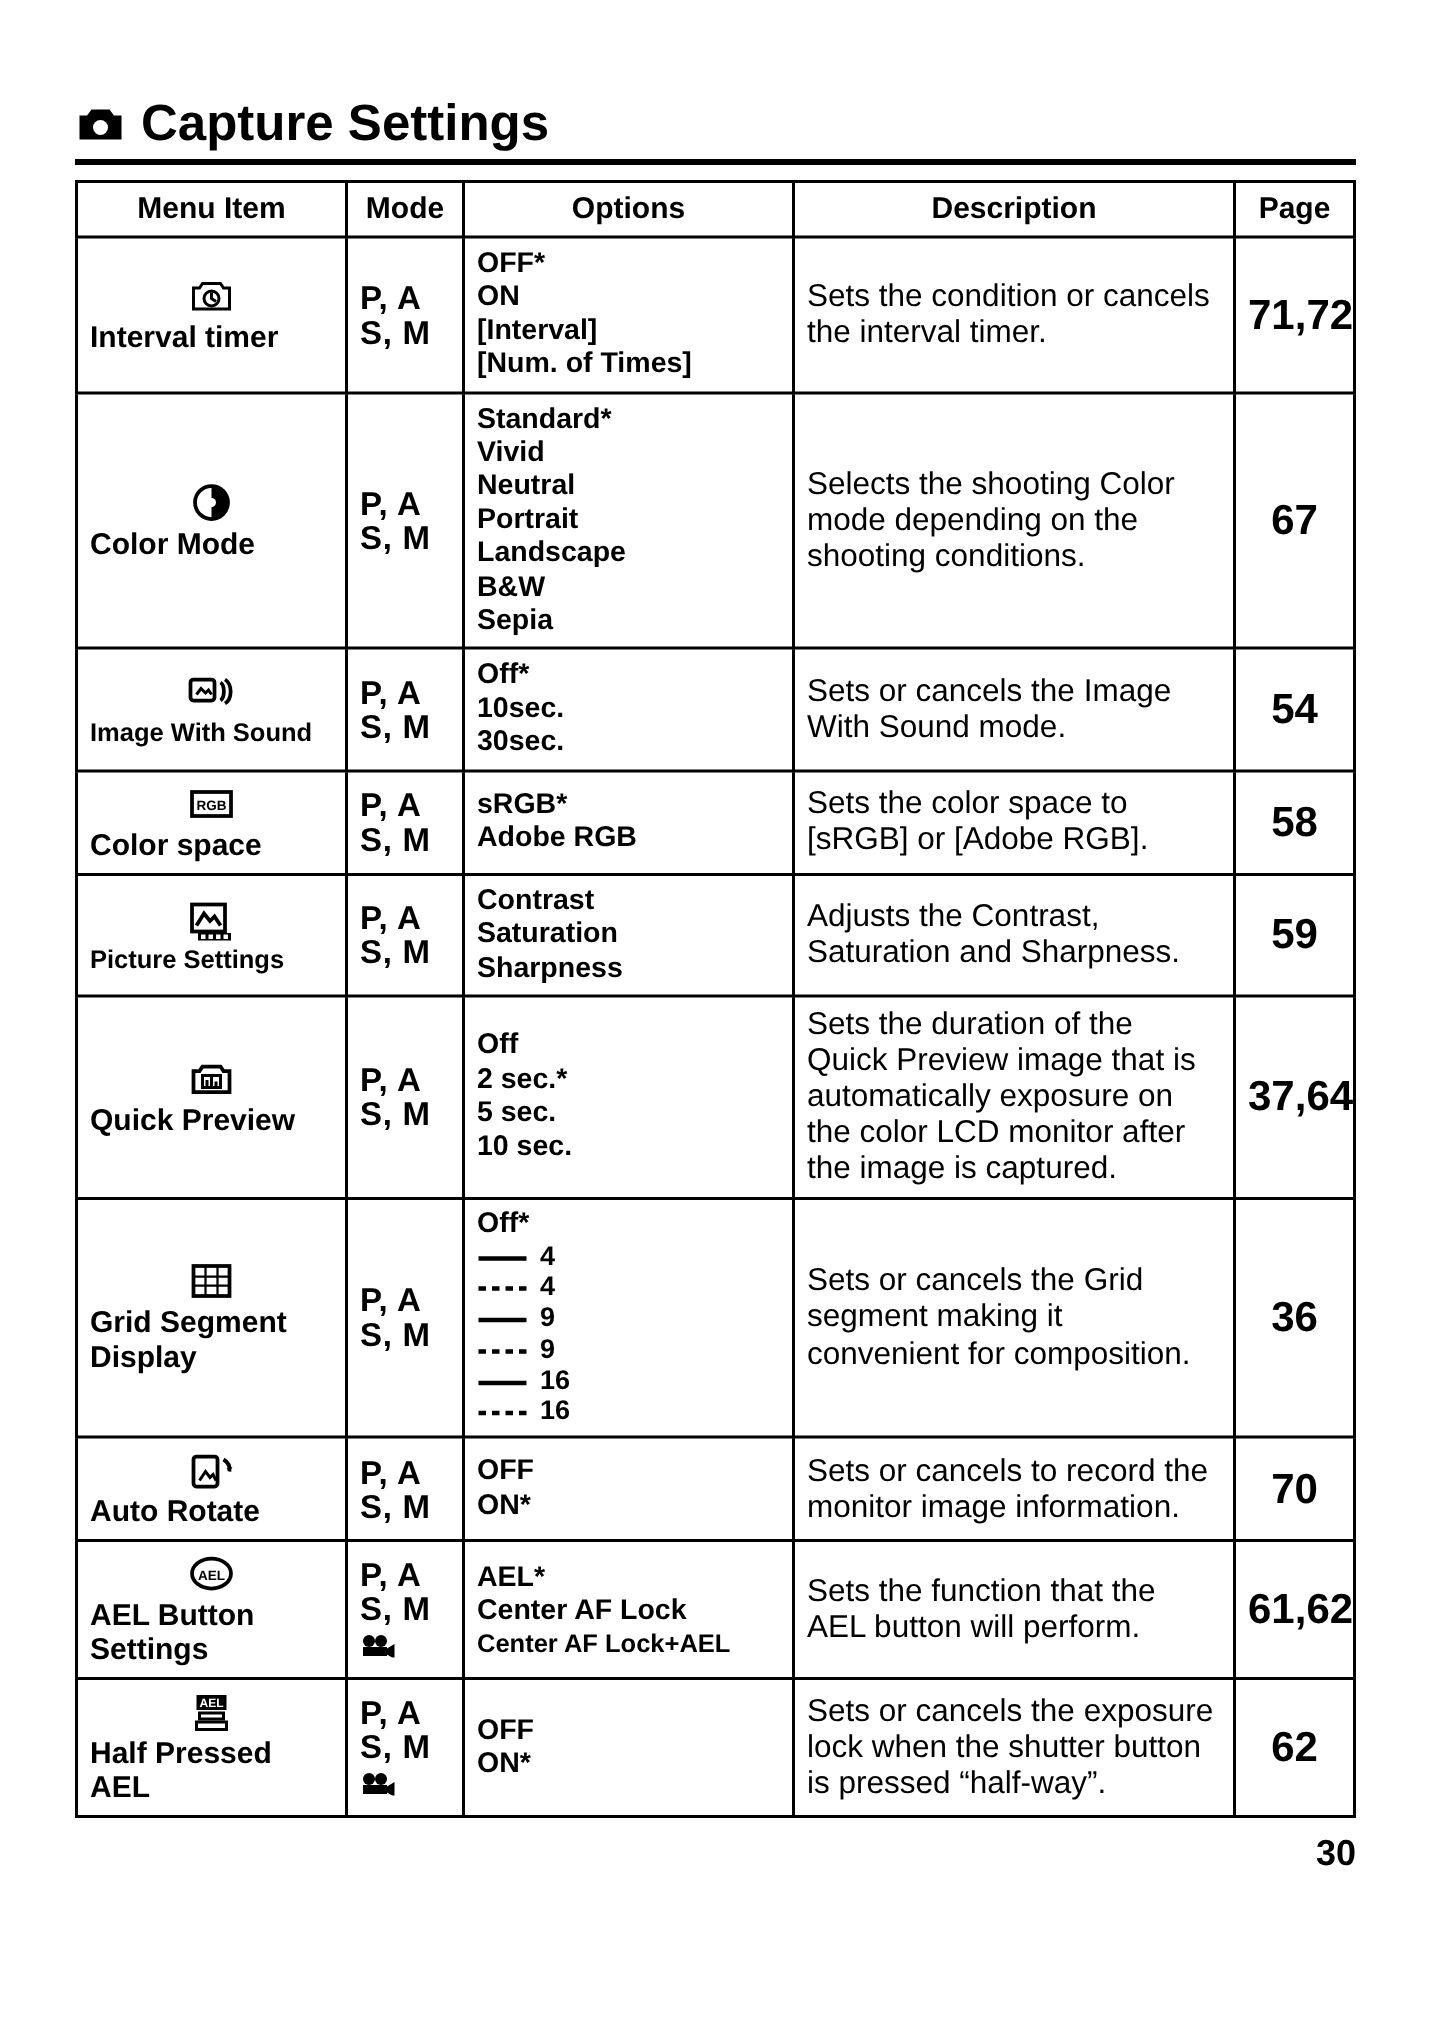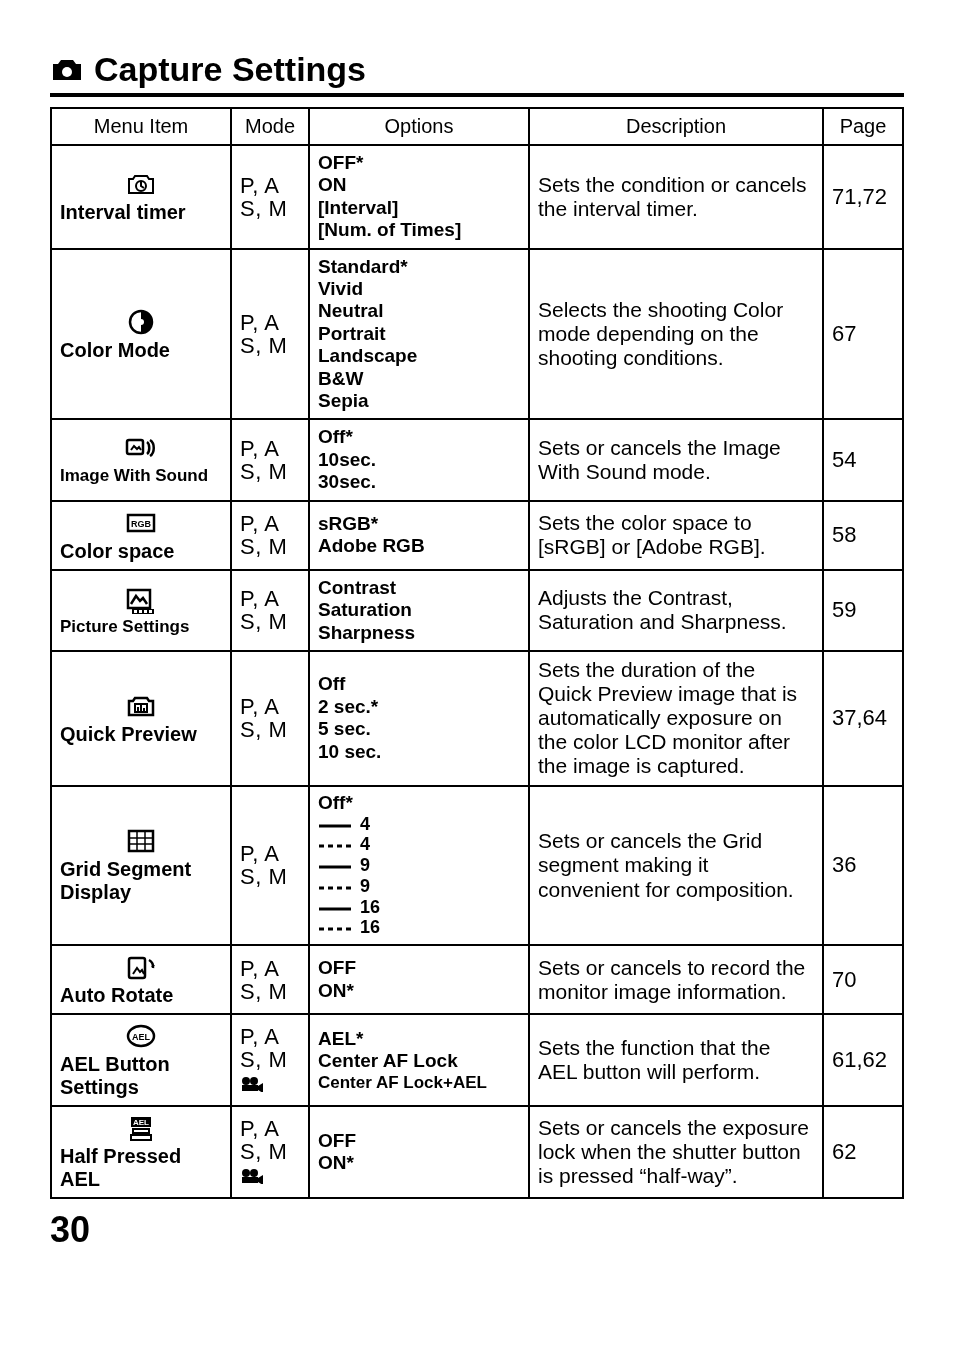--- a/index.html
+++ b/index.html
@@ -1,36 +1,36 @@
 <!DOCTYPE html>
 <html><head>
 <meta charset="utf-8">
 <style>
   html,body{margin:0;padding:0;background:#fff;color:#000;font-family:Arial,Helvetica,sans-serif}
-  .page{width:954px;margin:0 auto;padding:50px 50px 20px 50px;box-sizing:border-box}
+  .page{width:954px;margin:0 auto;padding:63px 50px 20px 50px;box-sizing:border-box}
   .title-row{display:flex;align-items:center;gap:10px;border-bottom:4px solid #000;padding-bottom:4px;margin-bottom:10px}
   .title-row svg{flex:0 0 auto}
   .title{font-size:34px;font-weight:bold}
   table{border-collapse:collapse;width:100%;table-layout:fixed}
   th,td{border:2px solid #000;padding:6px 8px;vertical-align:middle}
-  th{font-size:20px;font-weight:normal;text-align:center}
+  th{font-size:20px;font-weight:bold;text-align:center}
   col.menu{width:180px} col.mode{width:78px} col.opts{width:220px} col.desc{width:auto} col.page{width:80px}
   .menu-cell{text-align:left;font-size:20px;font-weight:bold;line-height:1.15}
   .menu-cell .icon{display:block;margin:0 auto 2px auto}
   .menu-cell .lbl{display:block}
   .menu-small .lbl{font-size:17px}
-  .mode-cell{text-align:left;font-size:22px;font-weight:400;line-height:1.05;font-family:Arial,Helvetica,sans-serif;letter-spacing:0.5px}
+  .mode-cell{text-align:left;font-size:22px;font-weight:700;line-height:1.05;font-family:Arial,Helvetica,sans-serif;letter-spacing:0.5px}
   .mode-cell .movie{display:inline-block;margin-top:2px}
   .opts-cell{font-size:19px;font-weight:bold;line-height:1.18;white-space:pre-line}
   .desc-cell{font-size:21px;line-height:1.15}
-  .page-cell{font-size:22px;font-weight:normal;}
+  .page-cell{font-size:28px;font-weight:bold;text-align:center}
   .grid-opts{display:flex;flex-direction:column;gap:1px;font-weight:bold;font-size:18px;line-height:1.1}
   .grid-line{display:flex;align-items:center;gap:8px}
   .grid-line .sym{width:34px;display:inline-block}
-  .footer-page{text-align:left;font-size:36px;font-weight:bold;margin-top:10px}
+  .footer-page{text-align:right;font-size:24px;font-weight:bold;margin-top:10px}
   
   .smaller{font-size:17px}
 </style>
 </head>
 <body>
 <div class="page">
 
 <div class="title-row">
   <svg width="34" height="28" viewBox="0 0 34 28">
         <path d="M3 8h5l3-4h12l3 4h5v16H3z" fill="#000"></path>

